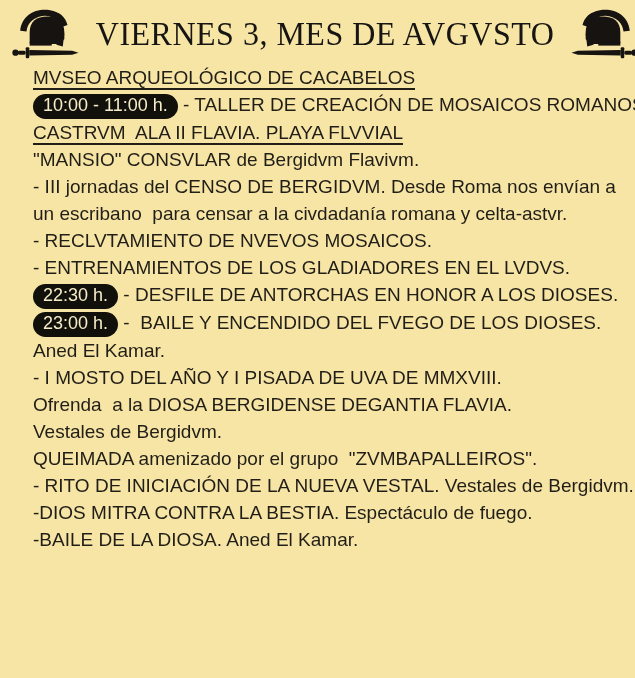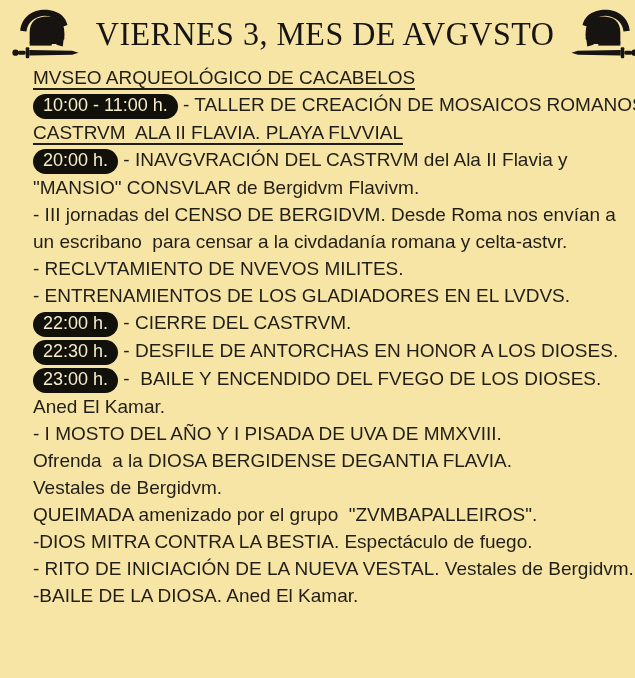--- a/index.html
+++ b/index.html
@@ -93,32 +93,30 @@
         <rect x="19" y="51" width="4.5" height="14" rx="1.5"></rect>
         <path d="M23.5,54.5 L78,55.5 L86,58 L78,60.5 L23.5,61.5 Z"></path>
       </g>
     </svg>
   </div>
 
   <div>
       <div class="line"><span class="underlined">MVSEO ARQUEOLÓGICO DE CACABELOS</span></div>
       <div class="line"><span class="pill">10:00 - 11:00 h.</span><span class="txt"> - TALLER DE CREACIÓN DE MOSAICOS ROMANOS.</span></div>
       <div class="line"><span class="underlined">CASTRVM  ALA II FLAVIA. PLAYA FLVVIAL</span></div>
-      <div class="line"><span class="pill">20:00 h.</span><span class="txt"> - INAVGVRACIÓN DEL CASTRVM del Ala II Flavia y</span></div>
       <div class="line"><span class="txt">"MANSIO" CONSVLAR de Bergidvm Flavivm.</span></div>
       <div class="line"><span class="txt">- III jornadas del CENSO DE BERGIDVM. Desde Roma nos envían a</span></div>
       <div class="line"><span class="txt">un escribano  para censar a la civdadanía romana y celta-astvr.</span></div>
-      <div class="line"><span class="txt">- RECLVTAMIENTO DE NVEVOS MILITES.</span></div>
+      <div class="line"><span class="txt">- RECLVTAMIENTO DE NVEVOS MOSAICOS.</span></div>
       <div class="line"><span class="txt">- ENTRENAMIENTOS DE LOS GLADIADORES EN EL LVDVS.</span></div>
-      <div class="line"><span class="pill">22:00 h.</span><span class="txt"> - CIERRE DEL CASTRVM.</span></div>
       <div class="line"><span class="pill">22:30 h.</span><span class="txt"> - DESFILE DE ANTORCHAS EN HONOR A LOS DIOSES.</span></div>
       <div class="line"><span class="pill">23:00 h.</span><span class="txt"> -  BAILE Y ENCENDIDO DEL FVEGO DE LOS DIOSES.</span></div>
       <div class="line"><span class="txt">Aned El Kamar.</span></div>
       <div class="line"><span class="txt">- I MOSTO DEL AÑO Y I PISADA DE UVA DE MMXVIII.</span></div>
       <div class="line"><span class="txt">Ofrenda  a la DIOSA BERGIDENSE DEGANTIA FLAVIA.</span></div>
       <div class="line"><span class="txt">Vestales de Bergidvm.</span></div>
       <div class="line"><span class="txt">QUEIMADA amenizado por el grupo  "ZVMBAPALLEIROS".</span></div>
+      <div class="line"><span class="txt">- RITO DE INICIACIÓN DE LA NUEVA VESTAL. Vestales de Bergidvm.</span></div>
       <div class="line"><span class="txt">-DIOS MITRA CONTRA LA BESTIA. Espectáculo de fuego.</span></div>
-      <div class="line"><span class="txt">- RITO DE INICIACIÓN DE LA NUEVA VESTAL. Vestales de Bergidvm.</span></div>
       <div class="line"><span class="txt">-BAILE DE LA DIOSA. Aned El Kamar.</span></div>
     </div>
 
 </div>
 
 </body></html>

